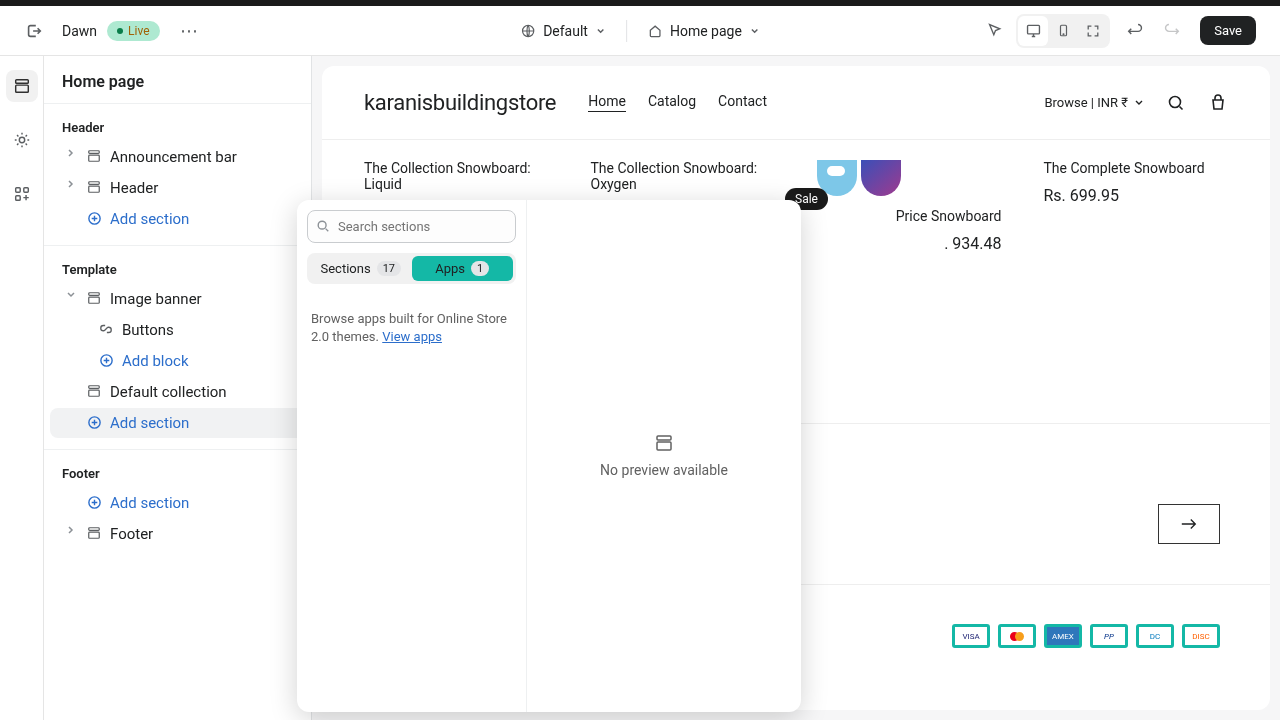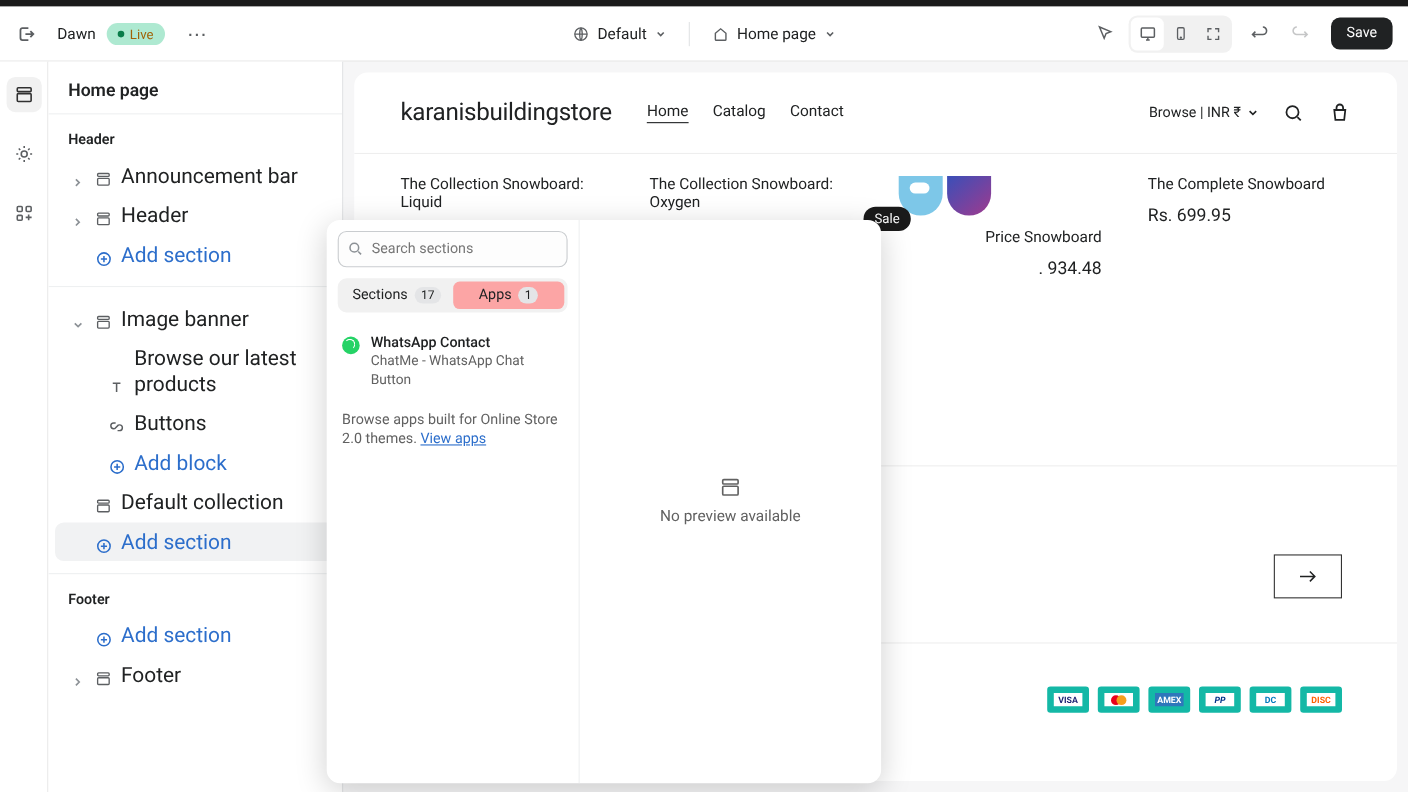--- a/index.html
+++ b/index.html
@@ -1,18 +1,18 @@
 <!DOCTYPE html>
 <html><head>
 <meta charset="utf-8">
 <style>
 *{box-sizing:border-box;margin:0;padding:0;font-family:-apple-system,BlinkMacSystemFont,"Segoe UI",Roboto,sans-serif}
 body{background:#f6f6f7;width:1280px;height:720px;overflow:hidden;position:relative}
 .topblack{height:6px;background:#1a1a1a}
-.topbar{height:50px;background:#fff;display:flex;align-items:center;padding:0 14px;border-bottom:1px solid #e5e5e5}
+.topbar{height:50px;background:#fff;display:flex;align-items:center;padding:0 24px;border-bottom:1px solid #e5e5e5}
 .exit-icon{width:20px;height:20px;display:flex;align-items:center;justify-content:center;cursor:pointer}
 .theme-name{font-size:14px;color:#202223;margin-left:18px}
 .live-badge{display:inline-flex;align-items:center;gap:5px;background:#aee9d1;color:#a16207;font-size:12px;padding:3px 10px;border-radius:10px;margin-left:10px}
 .live-dot{width:6px;height:6px;background:#0a7d4a;border-radius:50%}
 .more-btn{margin-left:16px;width:28px;height:28px;display:flex;align-items:center;justify-content:center;border-radius:6px;cursor:pointer;color:#5c5f62;font-size:18px;letter-spacing:1px}
 .topcenter{position:absolute;left:50%;transform:translateX(-50%);display:flex;align-items:center;gap:20px}
 .pill{display:flex;align-items:center;gap:7px;font-size:14px;color:#202223;cursor:pointer}
 .divider{width:1px;height:22px;background:#e1e3e5}
 .topright{margin-left:auto;display:flex;align-items:center;gap:6px}
 .icon-btn{width:30px;height:30px;display:flex;align-items:center;justify-content:center;border-radius:7px;cursor:pointer;color:#5c5f62}
@@ -23,21 +23,21 @@
 
 .main{display:flex;height:664px}
 .rail{width:44px;background:#fff;border-right:1px solid #e5e5e5;display:flex;flex-direction:column;align-items:center;padding-top:14px;gap:22px}
 .rail-btn{width:32px;height:32px;display:flex;align-items:center;justify-content:center;border-radius:8px;cursor:pointer;color:#5c5f62}
 .rail-btn.active{background:#f1f1f1;color:#202223}
 
 .sidebar{width:268px;background:#fff;border-right:1px solid #e1e3e5;overflow-y:auto}
 .side-title{font-size:16px;font-weight:600;padding:16px 18px 12px;color:#202223}
 .group{border-top:1px solid #eef0f1;padding:10px 0}
 .group-head{font-size:13px;font-weight:600;padding:6px 18px;color:#202223}
-.row{display:flex;align-items:flex-end;gap:8px;padding:6px 16px;font-size:19px;color:#202223;cursor:pointer;border-radius:8px;margin:1px 6px}
+.row{display:flex;align-items:flex-start;gap:8px;padding:6px 16px;font-size:15px;color:#202223;cursor:pointer;border-radius:8px;margin:1px 6px}
 .row.highlighted{background:#f1f2f3}
 .row .chev{width:12px;color:#8c9196}
 .row .ricon{width:16px;height:16px;display:flex;align-items:center;justify-content:center;color:#5c5f62;flex-shrink:0}
 .sub2{padding-left:48px}
 .add-link{color:#2c6ecb}
 .add-link .ricon{color:#2c6ecb}
 
 .canvas{flex:1;padding:10px 10px;position:relative}
 .frame{background:#fff;border-radius:12px;height:100%;overflow:hidden;position:relative}
 .store-head{display:flex;align-items:center;padding:24px 42px;border-bottom:1px solid #eee}
@@ -50,30 +50,30 @@
 .pcard{flex:1;font-size:14px;color:#202223}
 .ptitle{font-size:14px;margin-bottom:10px}
 .pprice{font-size:16px}
 .sale-badge{display:inline-block;background:#1a1a1a;color:#fff;font-size:12px;padding:4px 10px;border-radius:14px;margin-bottom:10px}
 .thumbs{display:flex;gap:4px;margin-bottom:12px}
 .thumb1{width:40px;height:36px;background:#7dc7e8;border-radius:0 0 20px 20px;position:relative}
 .cloud{position:absolute;width:18px;height:10px;background:#fff;border-radius:5px;top:6px;left:10px}
 .thumb2{width:40px;height:36px;background:linear-gradient(140deg,#3a4fb8,#a03a8e);border-radius:0 0 20px 20px}
 .email-box{position:absolute;right:50px;top:438px;width:62px;height:40px;border:1px solid #333;display:flex;align-items:center;justify-content:center}
 .pay-row{position:absolute;right:50px;bottom:62px;display:flex;gap:8px}
-.paycard{width:38px;height:24px;border-radius:3px;border:6px solid #14b8a6;display:flex;align-items:center;justify-content:center;font-size:8px;font-weight:700}
+.paycard{width:38px;height:24px;border-radius:3px;border:3px solid #14b8a6;display:flex;align-items:center;justify-content:center;font-size:8px;font-weight:400}
 
 .popup{position:absolute;left:297px;top:200px;width:504px;height:512px;background:#fff;border-radius:12px;box-shadow:0 6px 28px rgba(0,0,0,.18);display:flex;overflow:hidden}
 .pleft{width:230px;border-right:1px solid #eef0f1;padding:10px;display:flex;flex-direction:column}
 .search-wrap{position:relative;margin-bottom:10px}
 .search-wrap input{width:100%;padding:8px 10px 8px 30px;border:1px solid #c9cccf;border-radius:8px;font-size:13px;background:#fdfdfd}
 .search-wrap .sicon{position:absolute;left:9px;top:9px;color:#8c9196}
 .seg{display:flex;background:#f1f1f1;border-radius:8px;padding:3px;margin-bottom:14px}
 .seg-btn{flex:1;display:flex;align-items:center;justify-content:center;gap:6px;font-size:13px;padding:5px 0;border-radius:6px;cursor:pointer;color:#202223}
-.seg-btn.active{background:#fca5a5}
+.seg-btn.active{background:#14b8a6}
 .seg-count{background:#e4e5e7;font-size:11px;padding:1px 6px;border-radius:8px}
 .app-item{display:flex;gap:10px;padding:6px 4px;cursor:pointer;border-radius:6px}
 .app-icon{width:16px;height:16px;background:#25d366;border-radius:50%;margin-top:2px;flex-shrink:0;position:relative}
 .app-icon::after{content:"";position:absolute;width:8px;height:8px;border:1.5px solid #fff;border-radius:50%;top:2px;left:2px;border-bottom-color:transparent;border-left-color:transparent}
 .app-title{font-size:13px;font-weight:500;color:#202223}
 .app-sub{font-size:12.5px;color:#616161;margin-top:2px;line-height:1.35}
 .browse-txt{font-size:13px;color:#616161;margin-top:12px;padding:0 4px;line-height:1.4}
 .browse-txt a{color:#2c6ecb;text-decoration:underline}
 .pright{flex:1;display:flex;align-items:center;justify-content:center;flex-direction:column;gap:10px;color:#616161;font-size:14px}
 .hrline{position:absolute;left:0;right:0;height:1px;background:#eee}
@@ -224,41 +224,34 @@
             <svg width="15" height="15" viewBox="0 0 16 16" fill="none" stroke="#2c6ecb" stroke-width="1.5">
               <circle cx="8" cy="8" r="6"></circle>
               <path d="M8 5v6M5 8h6"></path>
             </svg>
           </span>
         <span>Add section</span>
       </div>
     </div>
 
     <div class="group">
+      <div class="group-head">Template</div>
       <div class="row">
         <span class="chev">
             <svg width="10" height="10" viewBox="0 0 10 10">
               <path d="M2 3l3 3 3-3" fill="none" stroke="#8c9196" stroke-width="1.5"></path>
             </svg>
           </span>
         <span class="ricon">
             <svg width="14" height="14" viewBox="0 0 16 16" fill="none" stroke="#5c5f62" stroke-width="1.4">
               <rect x="2" y="2" width="12" height="3" rx="1"></rect>
               <rect x="2" y="7" width="12" height="7" rx="1"></rect>
             </svg>
           </span>
         <span>Image banner</span>
-      </div>
-      <div class="row sub2">
-        <span class="ricon">
-            <svg width="14" height="14" viewBox="0 0 16 16" fill="none" stroke="#5c5f62" stroke-width="1.6">
-              <path d="M4 4h8M8 4v9"></path>
-            </svg>
-          </span>
-        <span>Browse our latest products</span>
       </div>
       <div class="row sub2">
         <span class="ricon">
             <svg width="14" height="14" viewBox="0 0 16 16" fill="none" stroke="#5c5f62" stroke-width="1.5">
               <path d="M6 10l4-4M7 4H5a3 3 0 000 6h1M9 12h2a3 3 0 000-6h-1"></path>
             </svg>
           </span>
         <span>Buttons</span>
       </div>
       <div class="row sub2 add-link">
@@ -416,27 +409,20 @@
     <div class="seg">
       <div class="seg-btn">
         <span>Sections</span>
         <span class="seg-count">17</span>
       </div>
       <div class="seg-btn active">
         <span>Apps</span>
         <span class="seg-count">1</span>
       </div>
     </div>
-    <div class="app-item">
-      <div class="app-icon"></div>
-      <div>
-        <div class="app-title">WhatsApp Contact</div>
-        <div class="app-sub">ChatMe - WhatsApp Chat Button</div>
-      </div>
-    </div>
     <div class="browse-txt">
       <span>Browse apps built for Online Store 2.0 themes. </span><a>View apps</a>
     </div>
   </div>
   <div class="pright">
     <span>
         <svg width="18" height="18" viewBox="0 0 18 18" fill="none" stroke="#616161" stroke-width="1.5">
           <rect x="2" y="2" width="14" height="4" rx="1"></rect>
           <rect x="2" y="8" width="14" height="8" rx="1"></rect>
         </svg>

